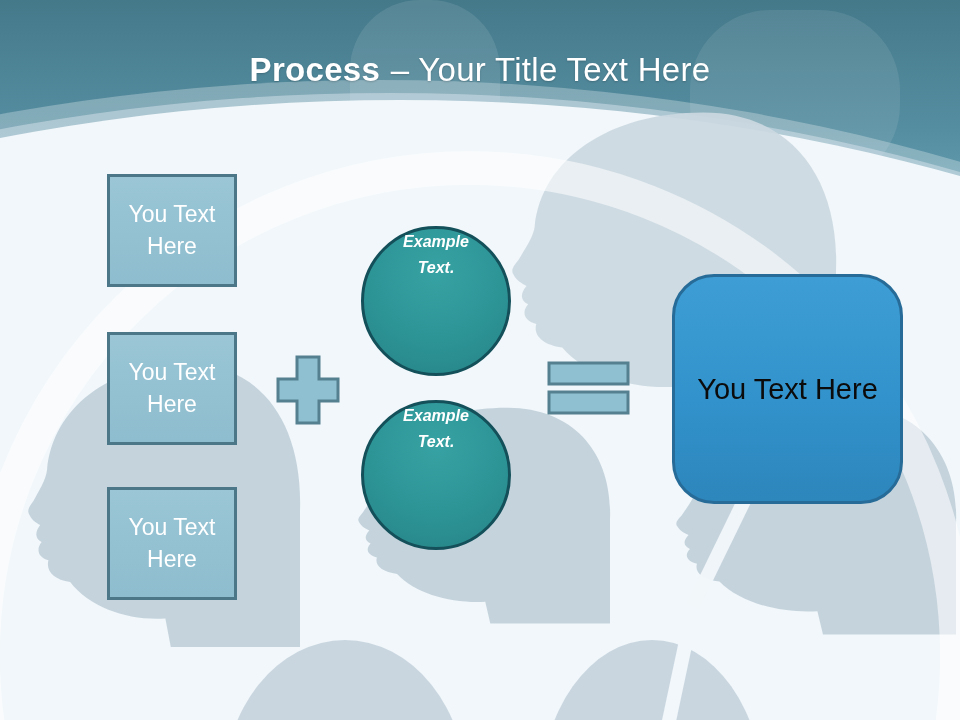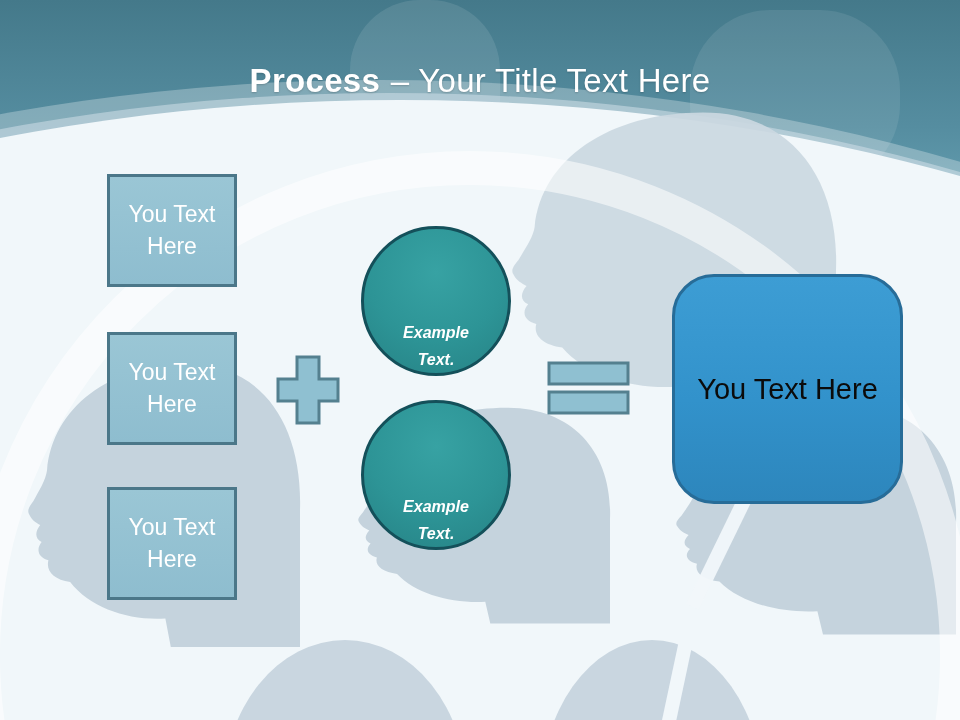--- a/index.html
+++ b/index.html
@@ -5,21 +5,21 @@
   html,body{margin:0;padding:0;background:#dfe7ec;}
   .slide{
     position:relative;width:960px;height:720px;overflow:hidden;
     background:#f1f7fa;
     font-family:"Liberation Sans",sans-serif;
   }
   .bg{position:absolute;inset:0;width:960px;height:720px;display:block;}
 
   
   .title{
-    position:absolute;top:63px;left:0;width:960px;
+    position:absolute;top:52px;left:0;width:960px;
     text-align:center;color:#ffffff;font-size:33px;line-height:1.1;
     text-shadow:0 1px 2px rgba(0,0,0,.18);letter-spacing:.3px;
   }
   .t-bold{font-weight:700;}
   .t-rest{font-weight:400;margin-left:.32em;}
 
   
   .box{
     position:absolute;left:107px;width:130px;height:113px;box-sizing:border-box;
     background:linear-gradient(180deg,#9ac6d5,#8ebdcf);
@@ -31,21 +31,21 @@
 
   
   .plus{position:absolute;left:270px;top:349px;}
   .equals{position:absolute;left:545px;top:360px;}
 
   
   .circle{
     position:absolute;width:150px;height:150px;box-sizing:border-box;border-radius:50%;
     border:3px solid #14505a;
     background:radial-gradient(circle at 50% 30%,#37a2a3 0%,#2d9496 55%,#268285 100%);
-    display:flex;align-items:flex-end;justify-content:center;text-align:center;
+    display:flex;align-items:flex-start;justify-content:center;text-align:center;
     color:#ffffff;font-size:16px;font-weight:700;font-style:italic;line-height:1.65;
     padding:0 26px;
   }
   .c1{left:361px;top:226px;}
   .c2{left:361px;top:400px;}
 
   
   .result{
     position:absolute;left:672px;top:274px;width:231px;height:230px;box-sizing:border-box;
     border-radius:42px;border:3px solid #276c98;

